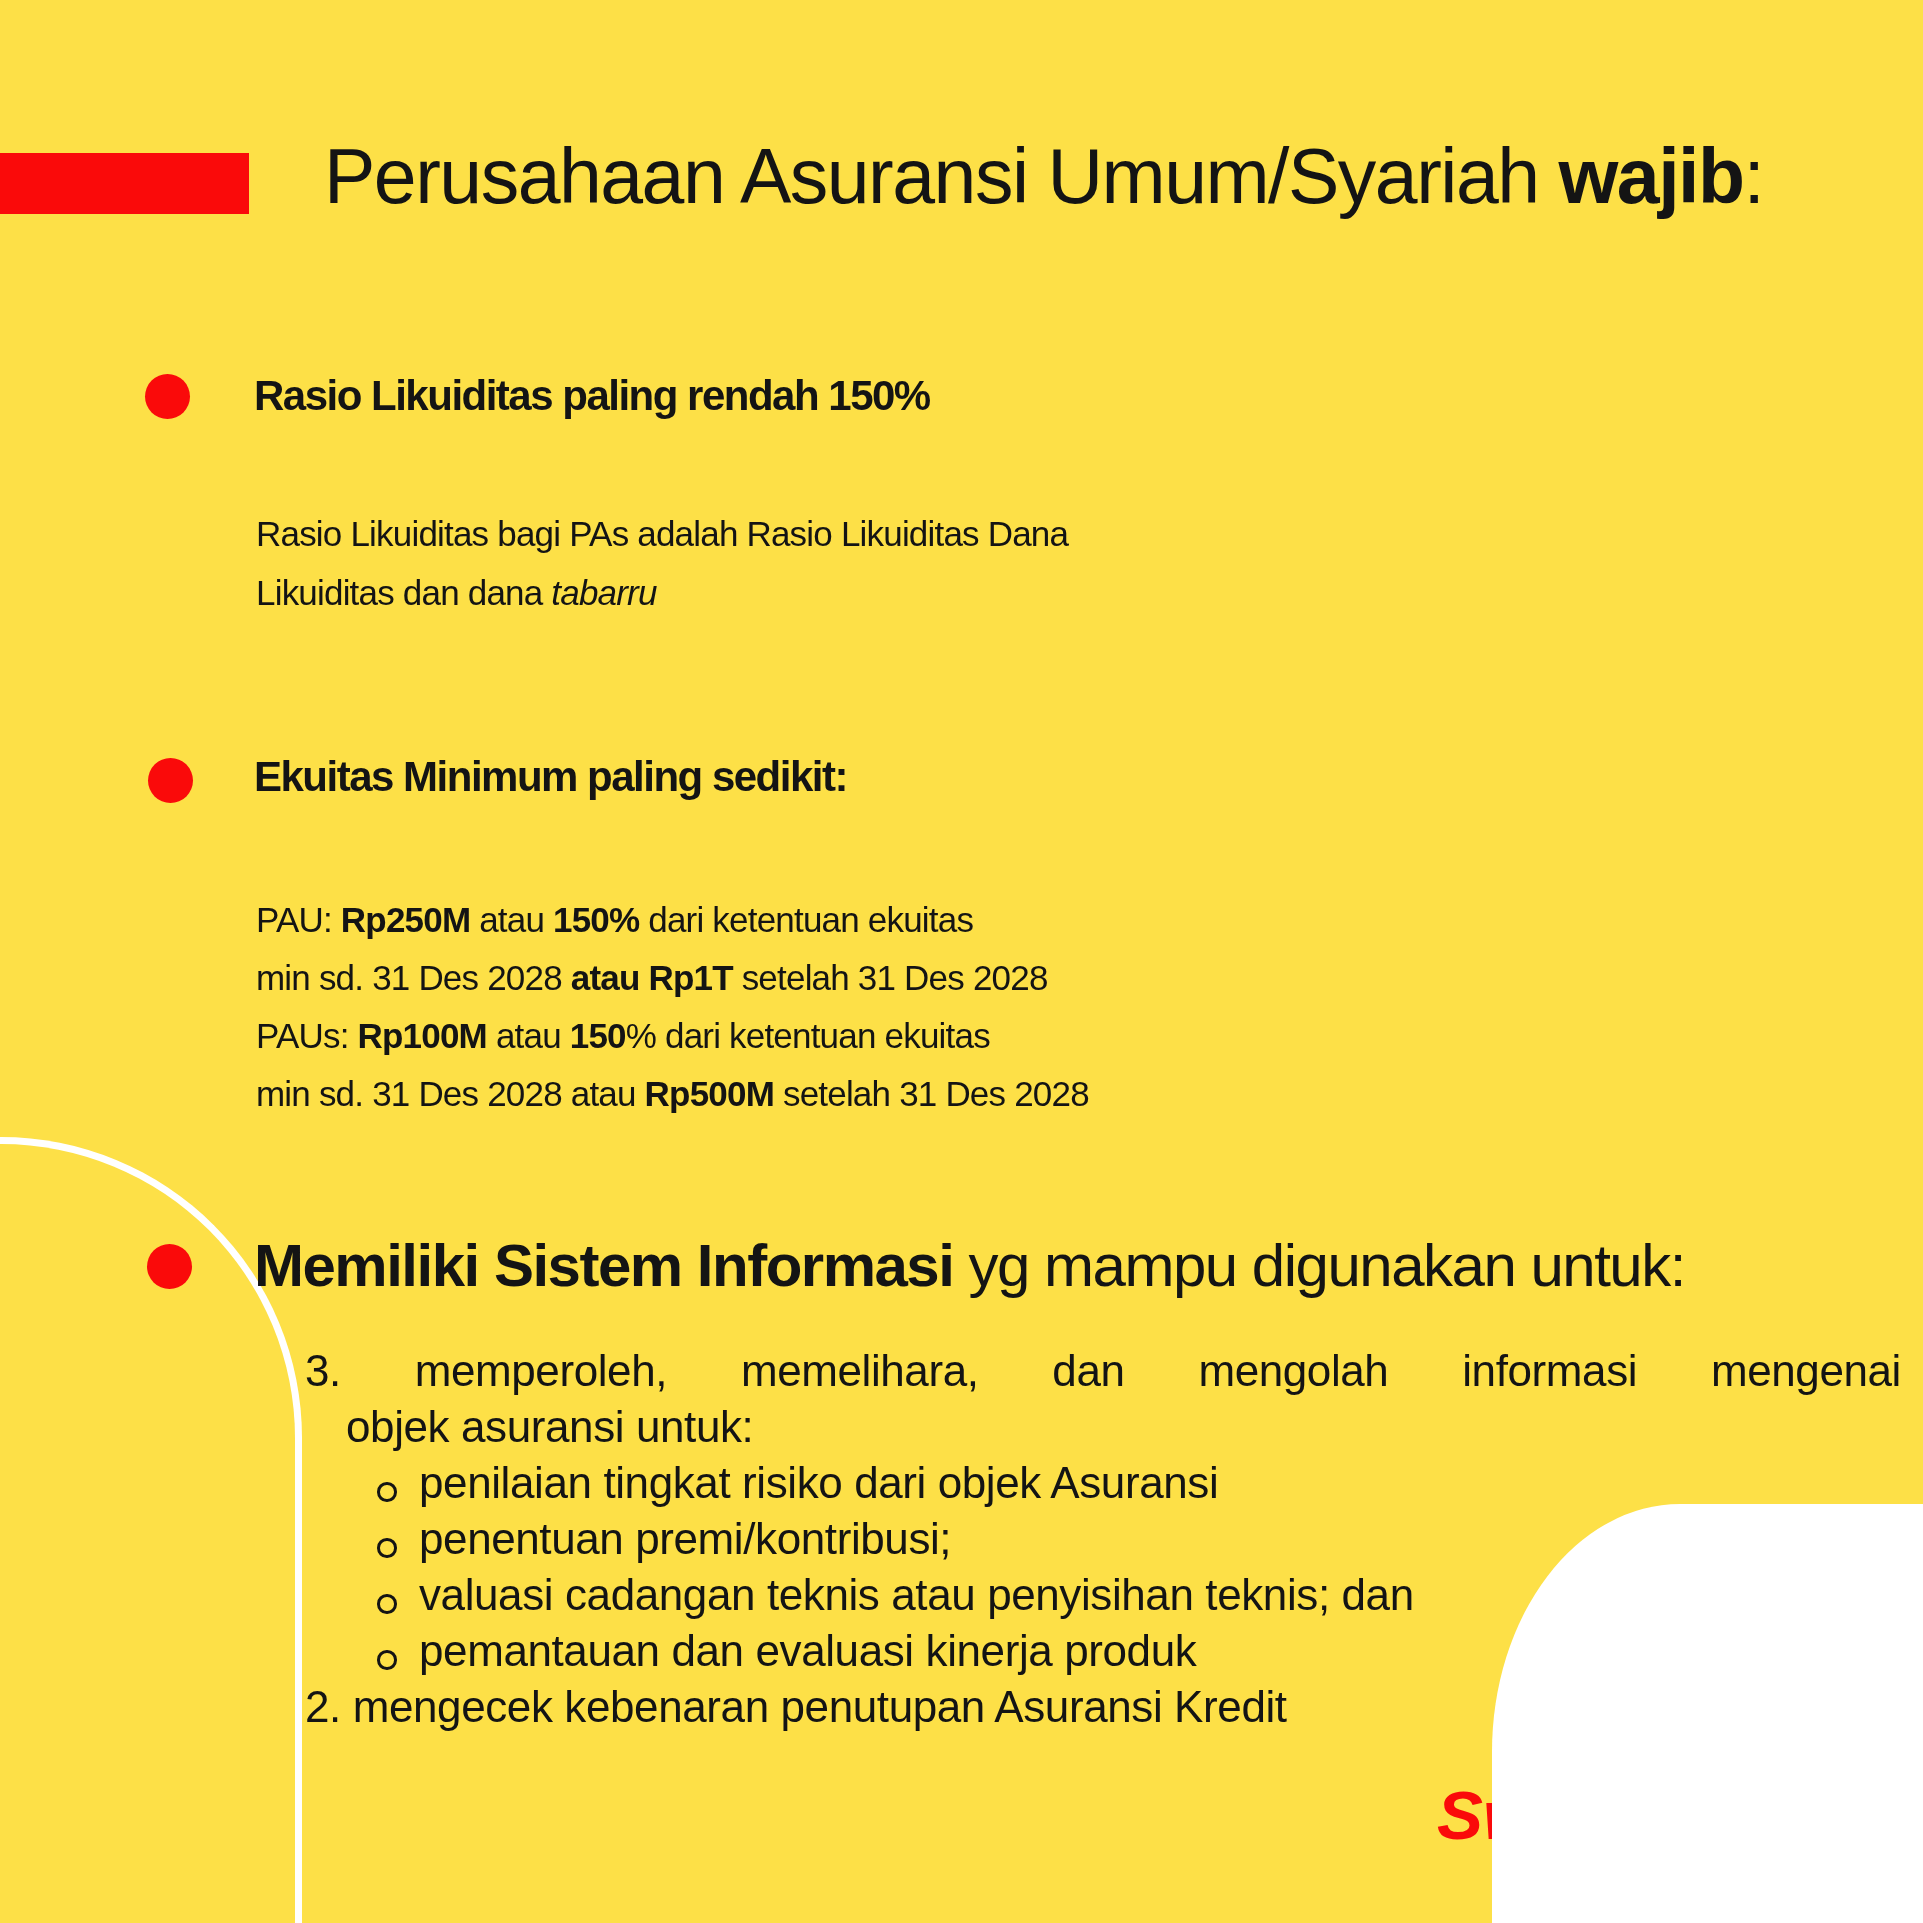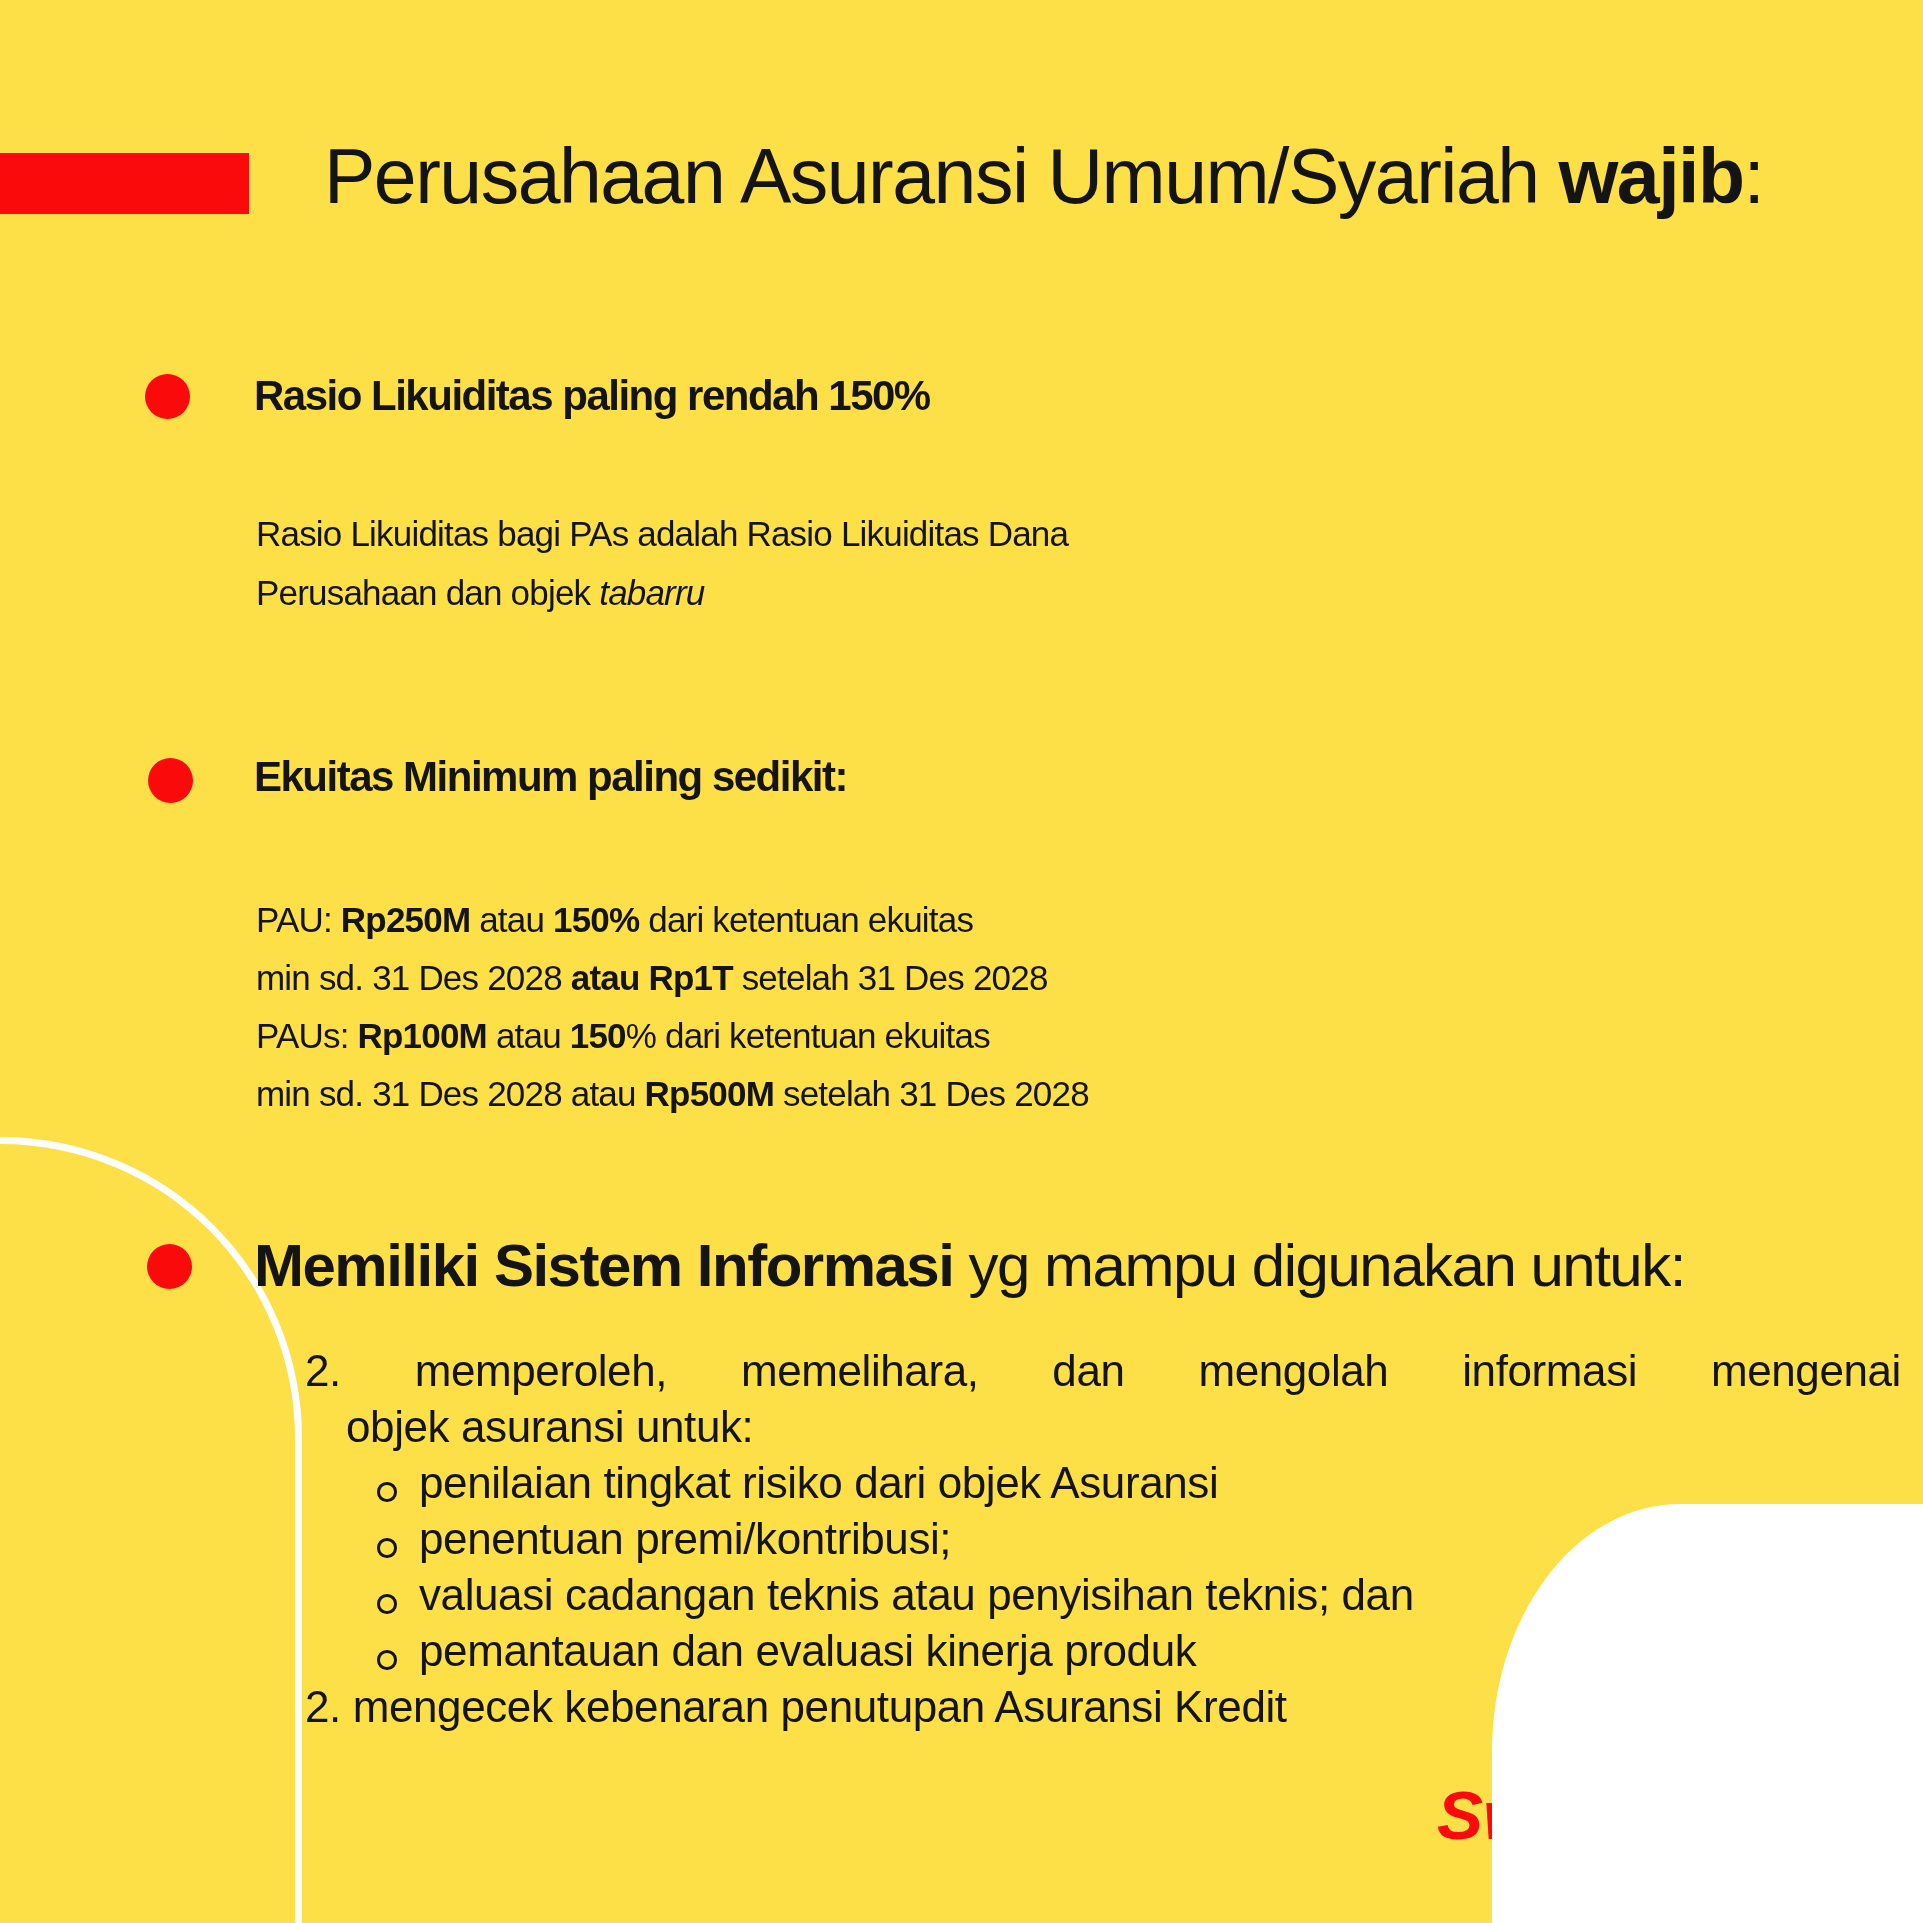--- a/index.html
+++ b/index.html
@@ -141,37 +141,37 @@
   <div id="corner-arc"></div>
   <div id="corner-box"></div>
 
   <div id="red-bar" class="abs content"></div>
   <div id="page-title" class="abs content"><span class="seg r">Perusahaan Asuransi Umum/Syariah </span><span class="seg b">wajib</span><span class="seg r">:</span></div>
 
   <div class="abs dot" style="left:145px; top:374px;"></div>
   <div class="abs sec-heading" style="left:254px; top:361px;"><span class="seg b">Rasio Likuiditas paling rendah 150%</span></div>
   <div class="abs body-text" style="left:256px; top:504px;">
     <div><span class="seg">Rasio Likuiditas bagi PAs adalah Rasio Likuiditas Dana</span></div>
-    <div><span class="seg">Perusahaan dan objek </span><span class="seg i">tabarru</span></div>
+    <div><span class="seg">Likuiditas dan dana </span><span class="seg i">tabarru</span></div>
   </div>
 
   <div class="abs dot" style="left:148px; top:758px;"></div>
   <div class="abs sec-heading" style="left:254px; top:742px;"><span class="seg b">Ekuitas Minimum paling sedikit:</span></div>
   <div class="abs body-text tight" style="left:256px; top:891px;">
     <div><span class="seg">PAU: </span><span class="seg b">Rp250M</span><span class="seg"> atau </span><span class="seg b">150%</span><span class="seg"> dari ketentuan ekuitas</span></div>
     <div><span class="seg">min sd. 31 Des 2028 </span><span class="seg b">atau Rp1T</span><span class="seg"> setelah 31 Des 2028</span></div>
     <div><span class="seg">PAUs: </span><span class="seg b">Rp100M</span><span class="seg"> atau </span><span class="seg b">150</span><span class="seg">% dari ketentuan ekuitas</span></div>
     <div><span class="seg">min sd. 31 Des 2028 atau </span><span class="seg b">Rp500M</span><span class="seg"> setelah 31 Des 2028</span></div>
   </div>
 
   <div class="abs dot" style="left:147px; top:1244px;"></div>
   <div class="abs sec-heading" style="left:254px; top:1231px; font-size:60px;"><span class="seg b">Memiliki Sistem Informasi</span><span class="seg r"> yg mampu digunakan untuk:</span></div>
 
   <div id="info-list" class="abs">
-    <div class="list-line-justify"><span class="seg">2. memperoleh, memelihara, dan mengolah informasi mengenai</span></div>
+    <div class="list-line-justify"><span class="seg">3. memperoleh, memelihara, dan mengolah informasi mengenai</span></div>
     <div class="list-line-indent"><span class="seg">objek asuransi untuk:</span></div>
 
     <div class="sub-row">
       <span class="sub-marker"></span>
       <span class="sub-text"><span class="seg">penilaian tingkat risiko dari objek Asuransi</span></span>
     </div>
     <div class="sub-row">
       <span class="sub-marker"></span>
       <span class="sub-text"><span class="seg">penentuan premi/kontribusi;</span></span>
     </div>

